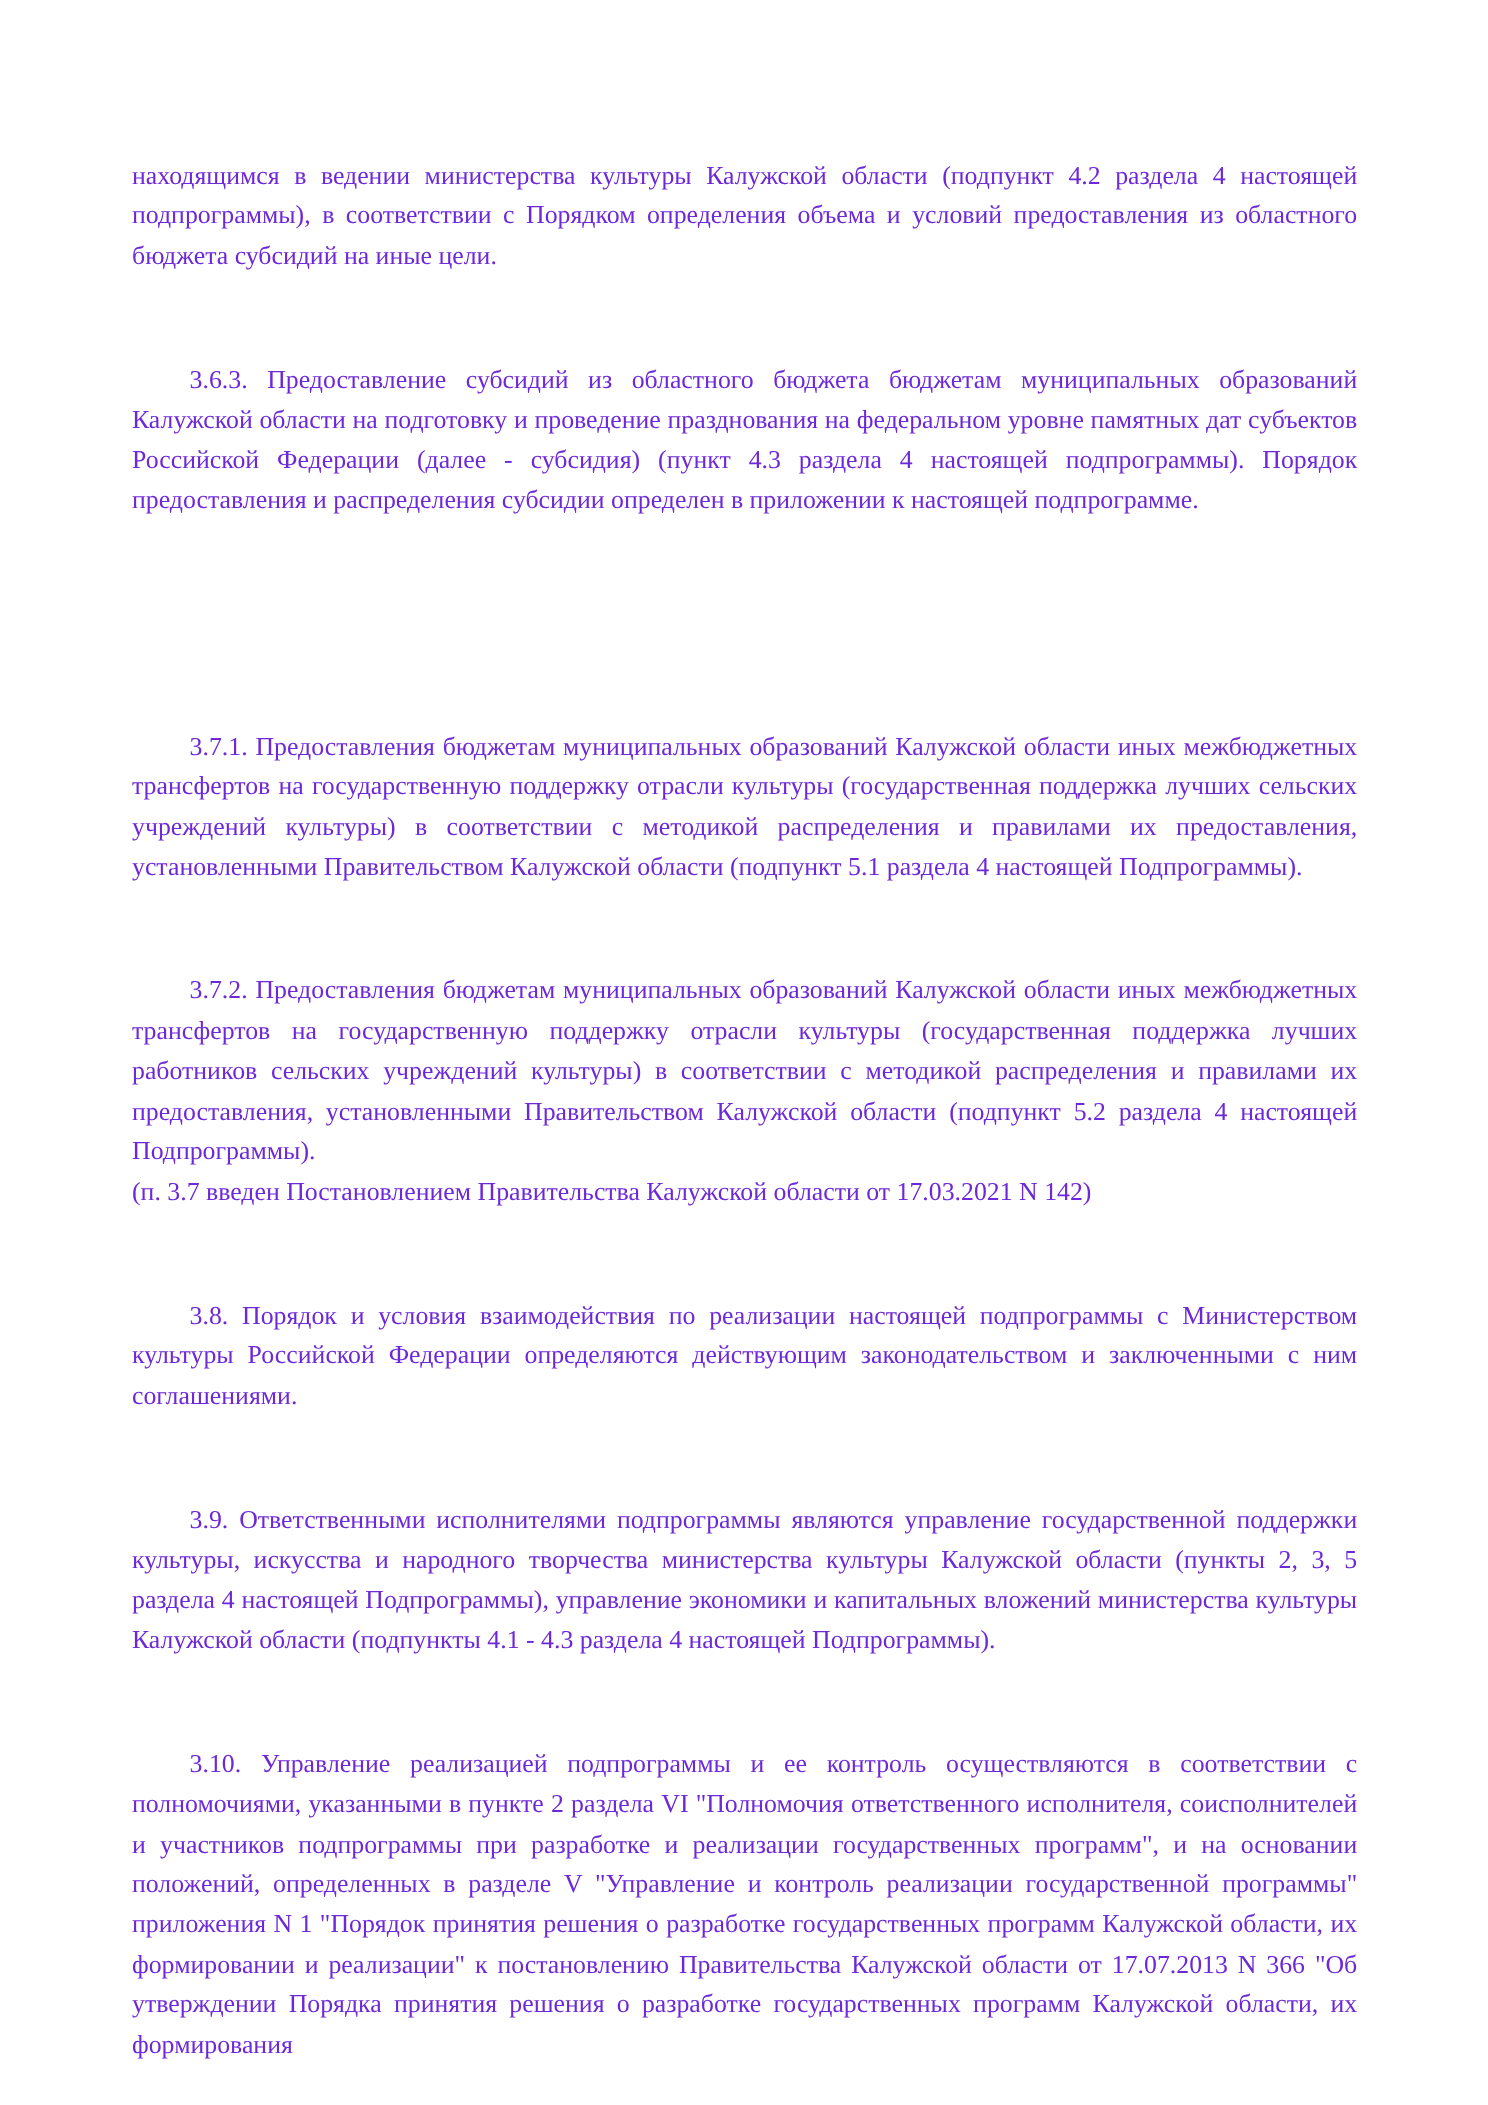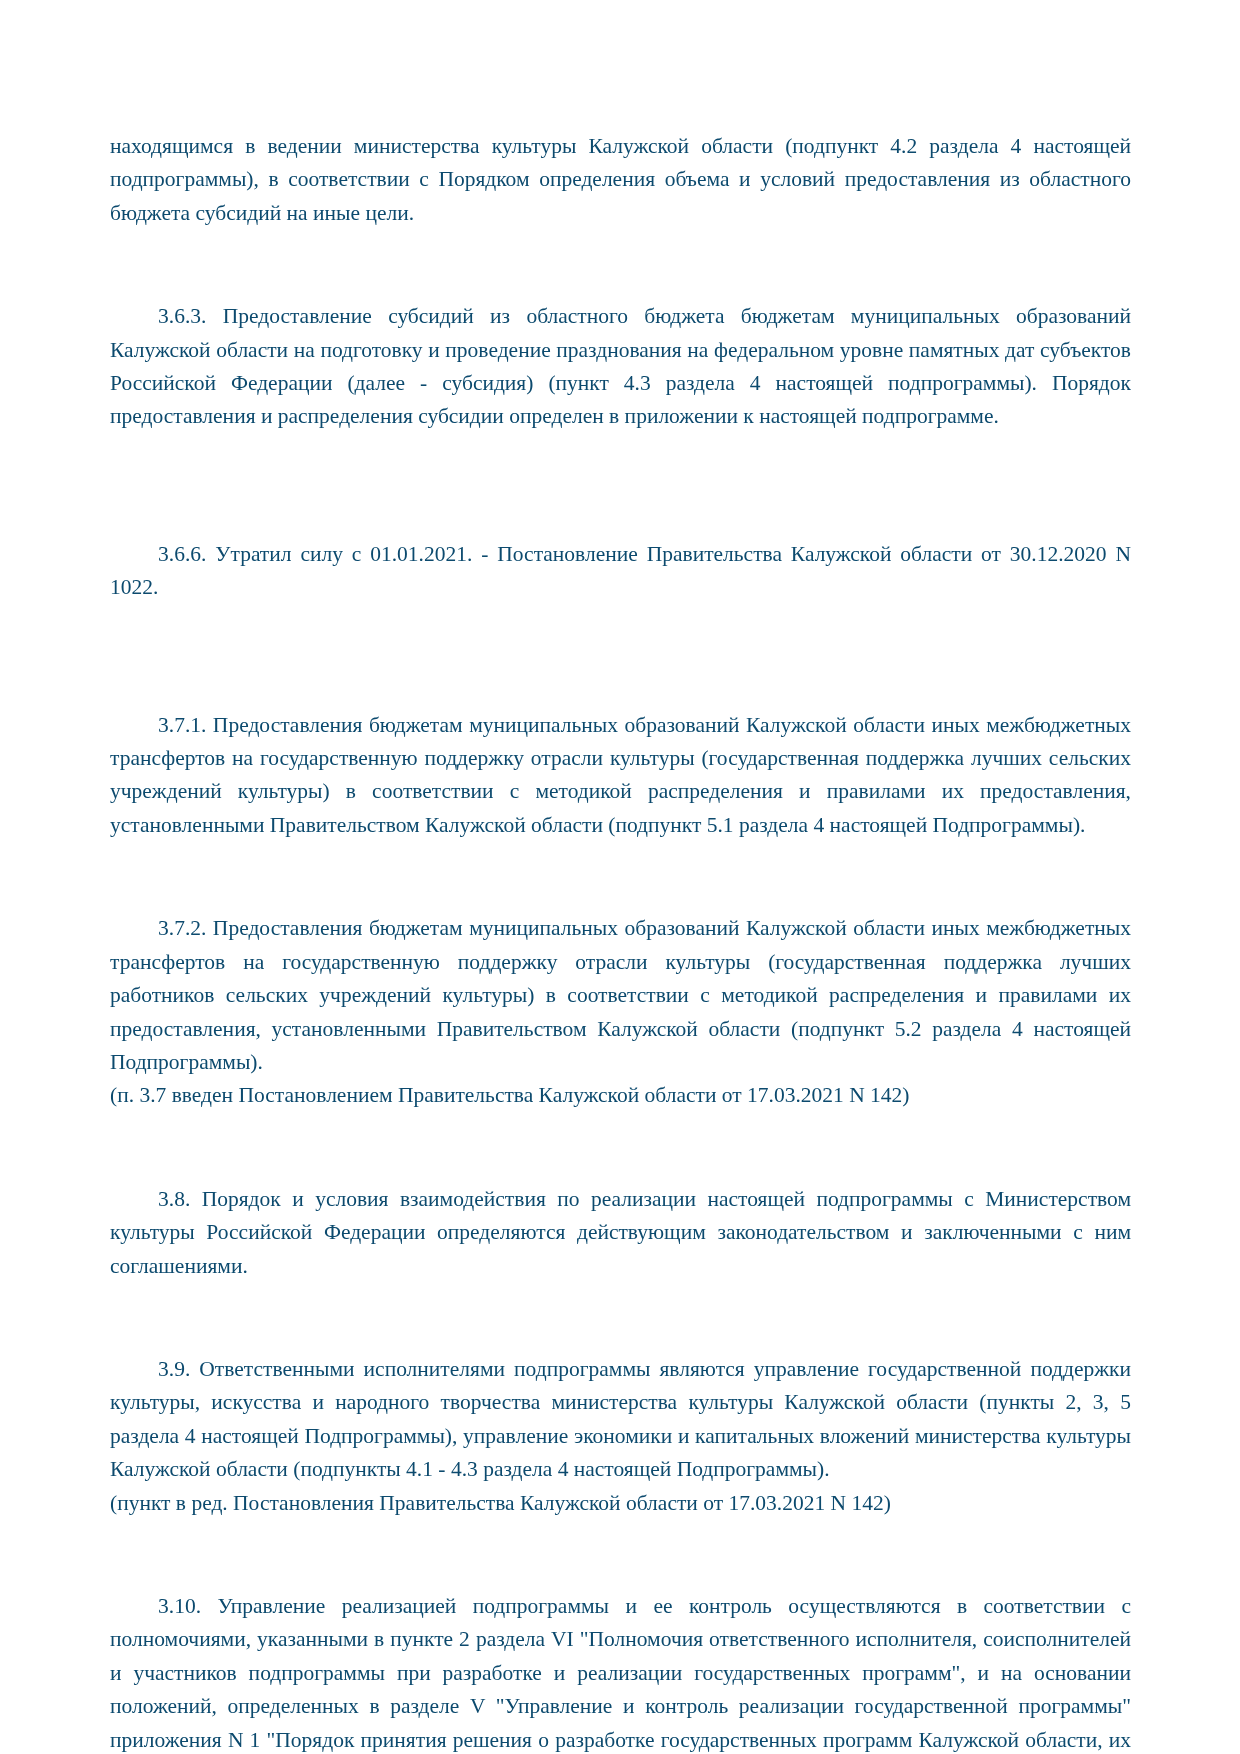--- a/index.html
+++ b/index.html
@@ -20,21 +20,21 @@
     position: absolute;
     left: 110px;
     top: 130px;
     width: 1021px;
   }
   p.para {
     margin: 0;
     font-family: "Liberation Serif", "DejaVu Serif", serif;
     font-size: 21.5px;
     line-height: 33.4px;
-    color: #0c4a6e;
+    color: #6d28d9;
     text-align: justify;
     text-justify: inter-word;
     hyphens: none;
     -webkit-hyphens: none;
     word-spacing: 0px;
   }
   p.para.indent {
     text-indent: 48px;
     margin-top: 36px;
   }
@@ -54,35 +54,33 @@
   <div class="text-column">
 
     <p class="para noindent">находящимся в ведении министерства культуры Калужской области (подпункт 4.2 раздела 4 настоящей подпрограммы), в соответствии с Порядком определения объема и условий предоставления из областного бюджета субсидий на иные цели.</p>
     <div class="gap-para"></div>
 
     <p class="para indent">3.6.3. Предоставление субсидий из областного бюджета бюджетам муниципальных образований Калужской области на подготовку и проведение празднования на федеральном уровне памятных дат субъектов Российской Федерации (далее - субсидия) (пункт 4.3 раздела 4 настоящей подпрограммы). Порядок предоставления и распределения субсидии определен в приложении к настоящей подпрограмме.</p>
     <div class="gap-para"></div>
 
     <div class="gap-para"></div>
 
-    <p class="para indent">3.6.6. Утратил силу с 01.01.2021. - Постановление Правительства Калужской области от 30.12.2020 N 1022.</p>
     <div class="gap-para"></div>
 
     <div class="gap-para"></div>
 
     <p class="para indent">3.7.1. Предоставления бюджетам муниципальных образований Калужской области иных межбюджетных трансфертов на государственную поддержку отрасли культуры (государственная поддержка лучших сельских учреждений культуры) в соответствии с методикой распределения и правилами их предоставления, установленными Правительством Калужской области (подпункт 5.1 раздела 4 настоящей Подпрограммы).</p>
     <div class="gap-para"></div>
 
     <p class="para indent">3.7.2. Предоставления бюджетам муниципальных образований Калужской области иных межбюджетных трансфертов на государственную поддержку отрасли культуры (государственная поддержка лучших работников сельских учреждений культуры) в соответствии с методикой распределения и правилами их предоставления, установленными Правительством Калужской области (подпункт 5.2 раздела 4 настоящей Подпрограммы).</p>
     <p class="para noindent">(п. 3.7 введен Постановлением Правительства Калужской области от 17.03.2021 N 142)</p>
     <div class="gap-para"></div>
 
     <p class="para indent">3.8. Порядок и условия взаимодействия по реализации настоящей подпрограммы с Министерством культуры Российской Федерации определяются действующим законодательством и заключенными с ним соглашениями.</p>
     <div class="gap-para"></div>
 
     <p class="para indent">3.9. Ответственными исполнителями подпрограммы являются управление государственной поддержки культуры, искусства и народного творчества министерства культуры Калужской области (пункты 2, 3, 5 раздела 4 настоящей Подпрограммы), управление экономики и капитальных вложений министерства культуры Калужской области (подпункты 4.1 - 4.3 раздела 4 настоящей Подпрограммы).</p>
-    <p class="para noindent">(пункт в ред. Постановления Правительства Калужской области от 17.03.2021 N 142)</p>
     <div class="gap-para"></div>
 
     <p class="para indent">3.10. Управление реализацией подпрограммы и ее контроль осуществляются в соответствии с полномочиями, указанными в пункте 2 раздела VI "Полномочия ответственного исполнителя, соисполнителей и участников подпрограммы при разработке и реализации государственных программ", и на основании положений, определенных в разделе V "Управление и контроль реализации государственной программы" приложения N 1 "Порядок принятия решения о разработке государственных программ Калужской области, их формировании и реализации" к постановлению Правительства Калужской области от 17.07.2013 N 366 "Об утверждении Порядка принятия решения о разработке государственных программ Калужской области, их формирования</p>
 
   </div>
 </div>
 
 </body></html>

